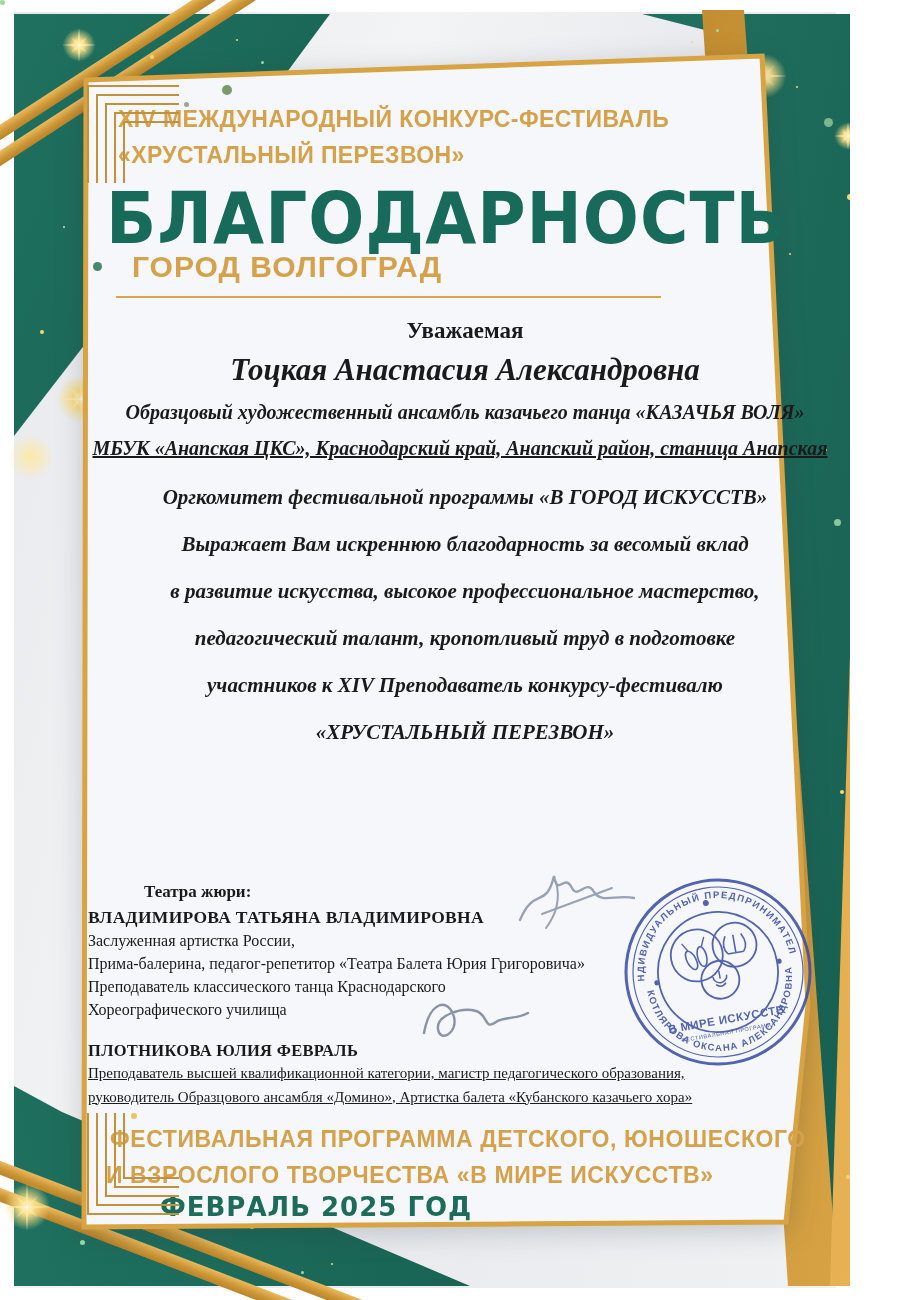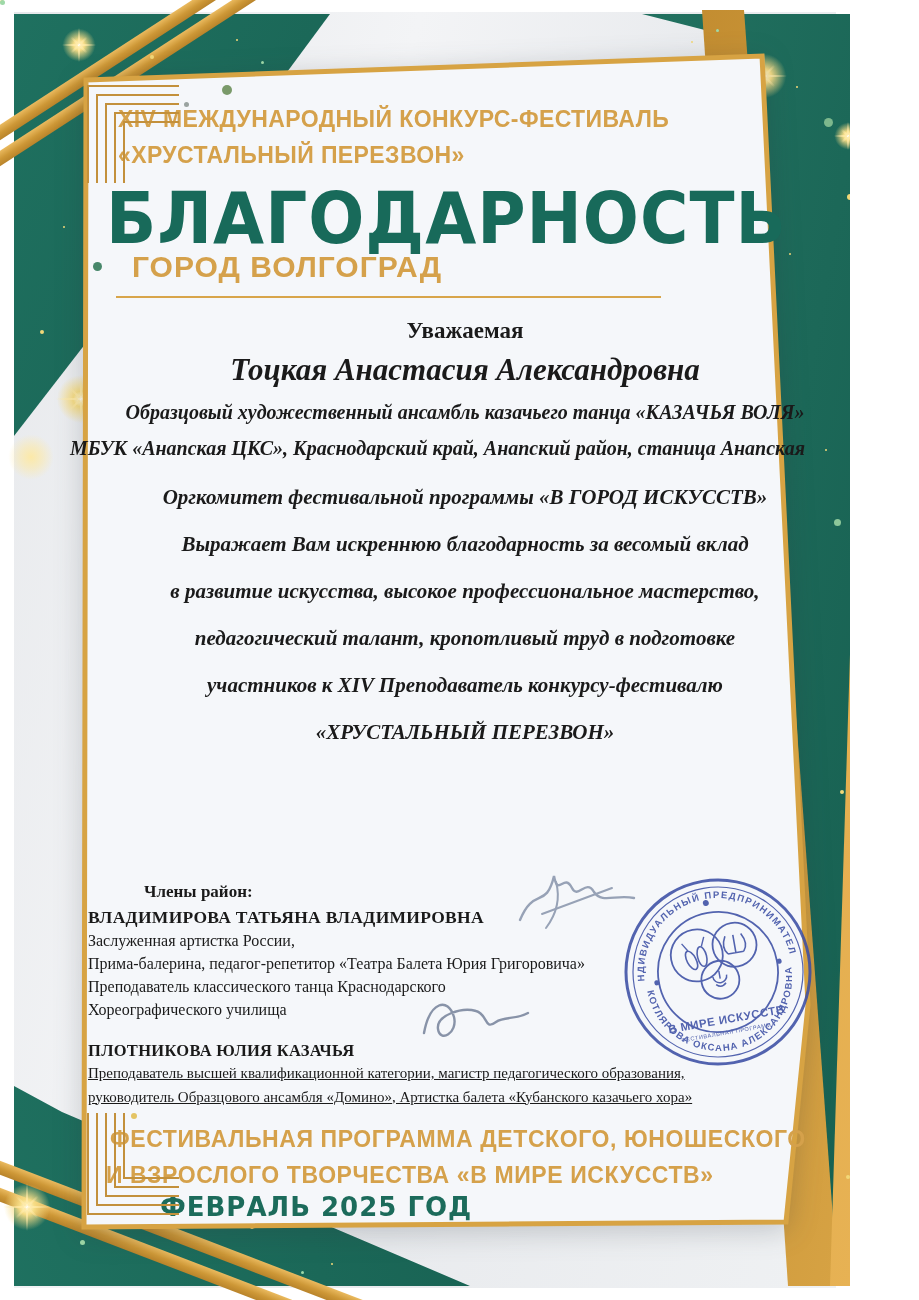--- a/index.html
+++ b/index.html
@@ -77,22 +77,22 @@
     font-weight:800; font-size:66px; letter-spacing:1px; transform:scaleY(1.07); transform-origin:left top; white-space:nowrap;}
   .city{position:absolute; left:132px; top:250px; color:#d5a14b; font-weight:bold; font-size:30px; letter-spacing:1px;}
   .city-dot{position:absolute; left:93px; top:262px; width:9px; height:9px; border-radius:50%; background:#47876a;}
   .rule{position:absolute; left:116px; top:296px; width:545px; height:2px; background:#d8a54a;}
   .salutation{position:absolute; left:95px; top:318px; width:740px; text-align:center;
     font-family:"Liberation Serif",serif; font-weight:bold; font-size:23px;}
   .r-name{position:absolute; left:95px; top:352px; width:740px; text-align:center;
     font-family:"Liberation Serif",serif; font-weight:bold; font-style:italic; font-size:31px;}
   .r-ens{position:absolute; left:80px; top:401px; width:770px; text-align:center;
     font-family:"Liberation Serif",serif; font-weight:bold; font-style:italic; font-size:20px;}
-  .r-org{position:absolute; left:70px; top:437px; width:780px; text-align:left;
-    font-family:"Liberation Serif",serif; font-weight:bold; font-style:italic; font-size:20px;}
+  .r-org{position:absolute; left:70px; top:437px; width:780px; text-align:center;
+    font-family:"Liberation Serif",serif; font-weight:bold; font-style:italic; font-size:20px;text-decoration:underline;}
   .body-lines{position:absolute; left:95px; top:474px; width:740px; text-align:center;
     font-family:"Liberation Serif",serif; font-weight:bold; font-style:italic; font-size:21px; line-height:47px;}
   .jury{position:absolute; left:88px; top:880px; width:680px; font-family:"Liberation Serif",serif; font-size:16px; line-height:23px;}
   .jury .head{font-weight:bold; font-size:17px; padding-left:56px;}
   .jury .jname{font-weight:bold; font-size:17.5px; margin-top:3px; letter-spacing:.3px;}
   .jury .jname.second{margin-top:18px; font-size:16.5px;}
   .jury .small{font-size:15px; line-height:23.5px;text-decoration:underline;}
   .footer-l{position:absolute; color:#d5a14b; font-weight:bold; font-size:23px; letter-spacing:.6px;}
   .footer-date{position:absolute; left:160px; top:1192px; color:#1c6b5b; font-family:"DejaVu Sans",sans-serif;
     font-weight:800; font-size:26px; letter-spacing:1px;}
@@ -200,27 +200,27 @@
     <div class="body-lines">
       <div>Оргкомитет фестивальной программы «В ГОРОД ИСКУССТВ»</div>
       <div>Выражает Вам искреннюю благодарность за весомый вклад</div>
       <div>в развитие искусства, высокое профессиональное мастерство,</div>
       <div>педагогический талант, кропотливый труд в подготовке</div>
       <div>участников к XIV Преподаватель конкурсу-фестивалю</div>
       <div>«ХРУСТАЛЬНЫЙ ПЕРЕЗВОН»</div>
     </div>
 
     <div class="jury">
-      <div class="head">Члены район:</div>
+      <div class="head">Театра жюри:</div>
       <div class="jname">ВЛАДИМИРОВА ТАТЬЯНА ВЛАДИМИРОВНА</div>
       <div>Заслуженная артистка России,</div>
       <div>Прима-балерина, педагог-репетитор «Театра Балета Юрия Григоровича»</div>
       <div>Преподаватель классического танца Краснодарского</div>
       <div>Хореографического училища</div>
-      <div class="jname second">ПЛОТНИКОВА ЮЛИЯ КАЗАЧЬЯ</div>
+      <div class="jname second">ПЛОТНИКОВА ЮЛИЯ ФЕВРАЛЬ</div>
       <div class="small">Преподаватель высшей квалификационной категории, магистр педагогического образования,</div>
       <div class="small">руководитель Образцового ансамбля «Домино», Артистка балета «Кубанского казачьего хора»</div>
     </div>
 
     <div class="footer-l" style="left:110px;top:1126px;">ФЕСТИВАЛЬНАЯ ПРОГРАММА ДЕТСКОГО, ЮНОШЕСКОГО</div>
     <div class="footer-l" style="left:106px;top:1162px;">И ВЗРОСЛОГО ТВОРЧЕСТВА «В МИРЕ ИСКУССТВ»</div>
     <div class="footer-date">ФЕВРАЛЬ 2025 ГОД</div>
   </div>
 
   <svg class="sig" style="left:512px;top:858px;" width="132" height="88" viewBox="0 0 132 88">

